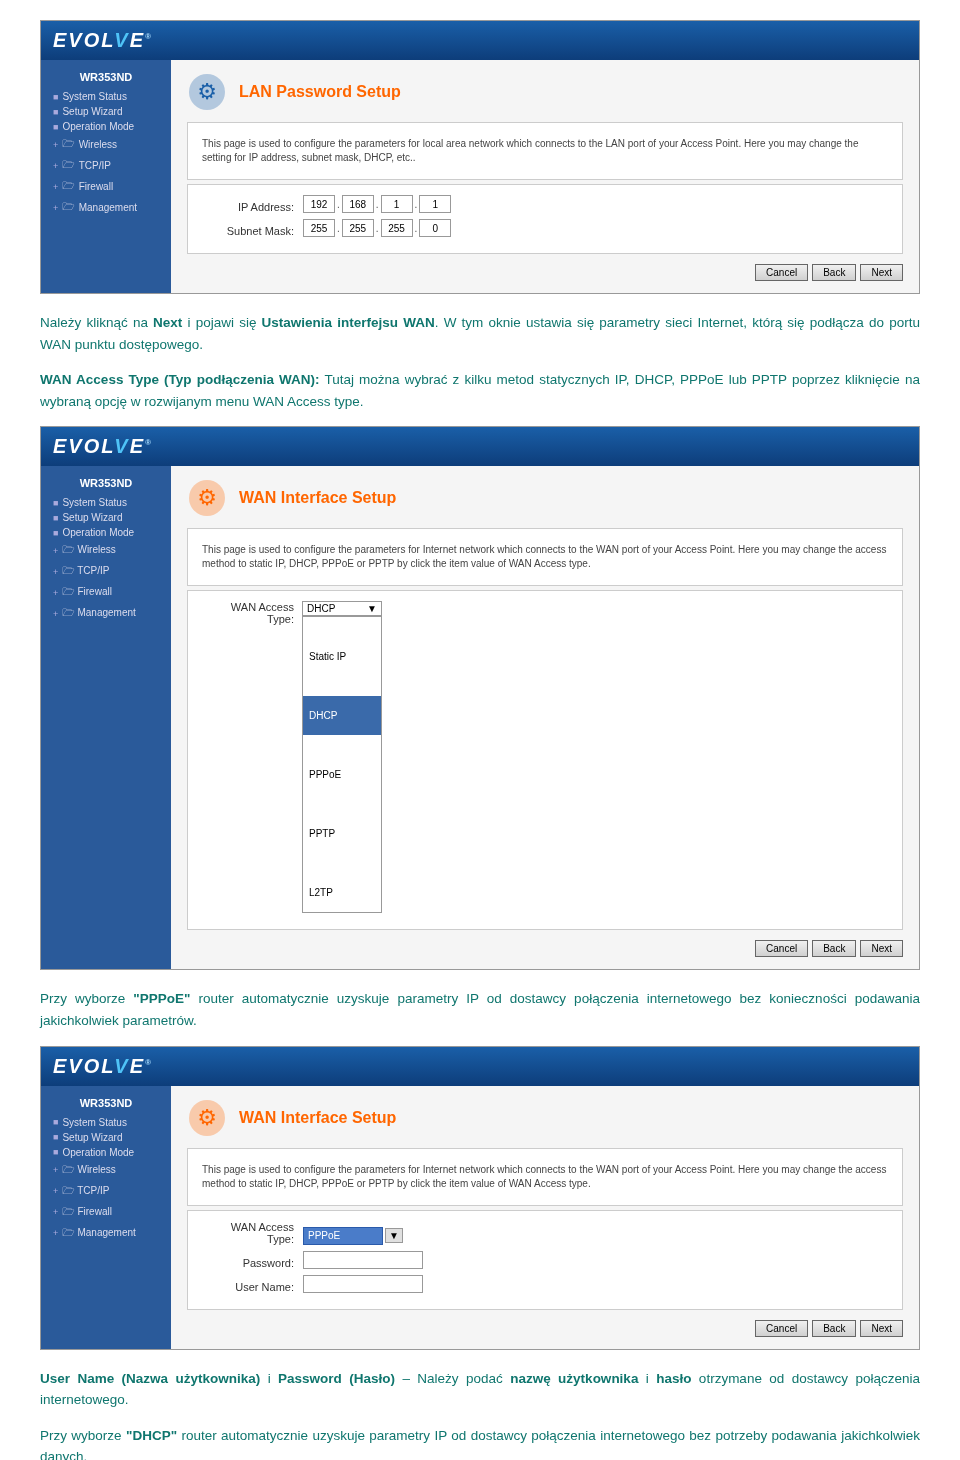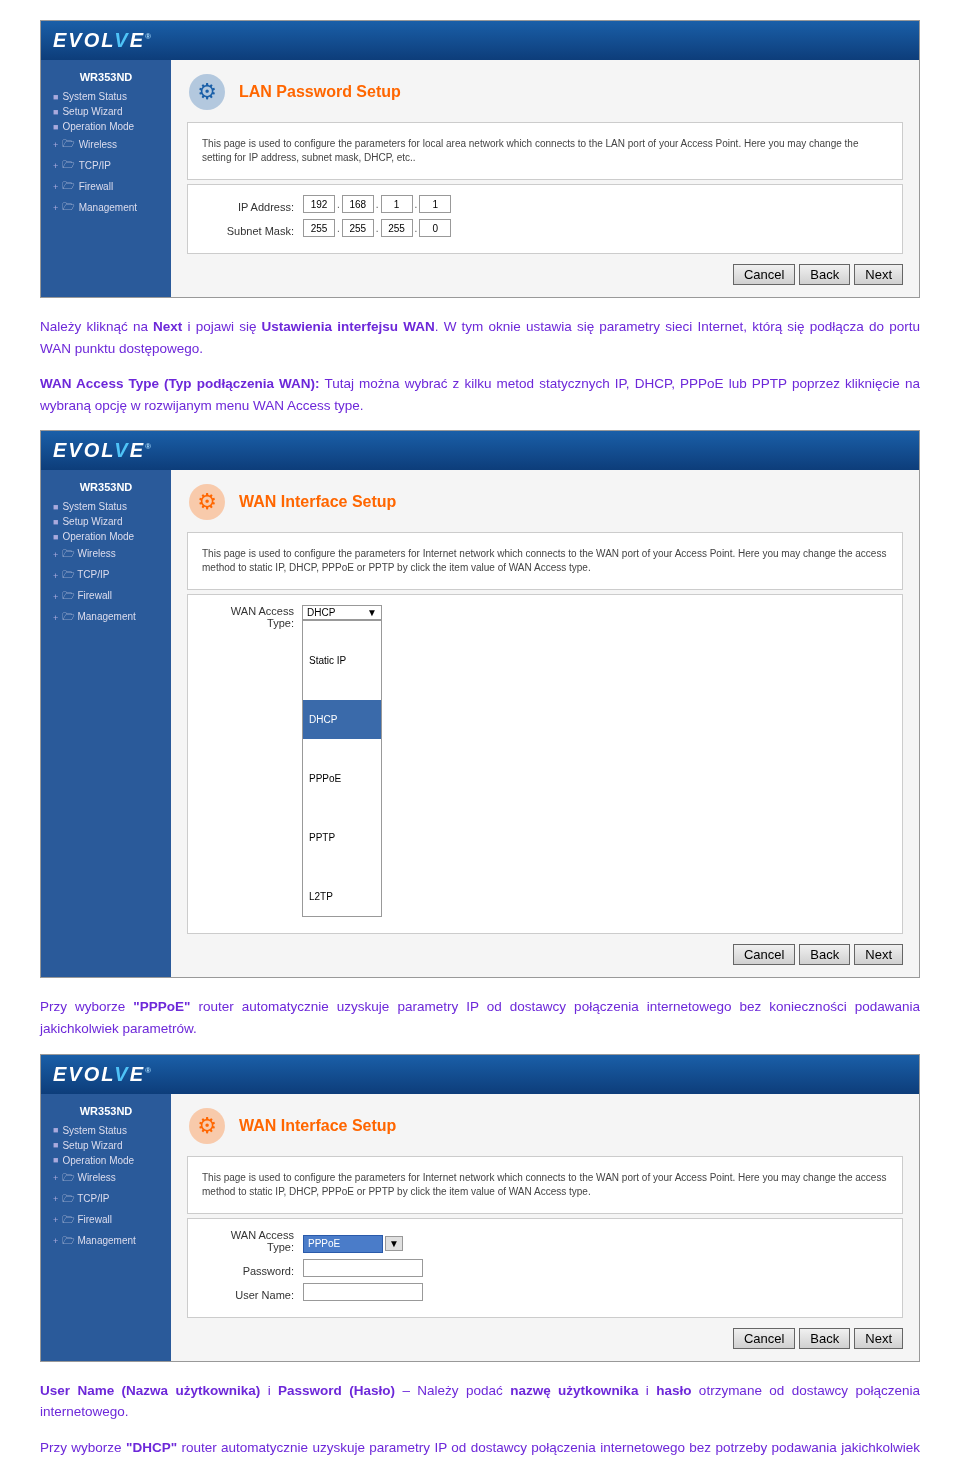--- a/index.html
+++ b/index.html
@@ -160,21 +160,21 @@
 
     .buttons-row {
       display: flex;
       justify-content: flex-end;
       gap: 4px;
       margin-top: 6px;
     }
 
     .btn {
       padding: 2px 10px;
-      font-size: 13px;
+      font-size: 10px;
       border: 1px solid #666;
       background: linear-gradient(to bottom, #f0f0f0, #d0d0d0);
       cursor: pointer;
     }
 
     
     .dropdown-container {
       position: relative;
       display: inline-block;
     }
@@ -207,21 +207,21 @@
       width: 80px;
       justify-content: space-between;
       margin-bottom: 0;
     }
 
     
     .text-block {
       margin-bottom: 14px;
       line-height: 1.6;
       font-size: 13.5px;
-      color: #6d28d9;
+      color: #0f766e;
       text-align: justify;
     }
 
     .text-block strong, .text-block b {
       font-weight: bold;
     }
 
     .footer-page {
       text-align: center;
       font-size: 12px;

